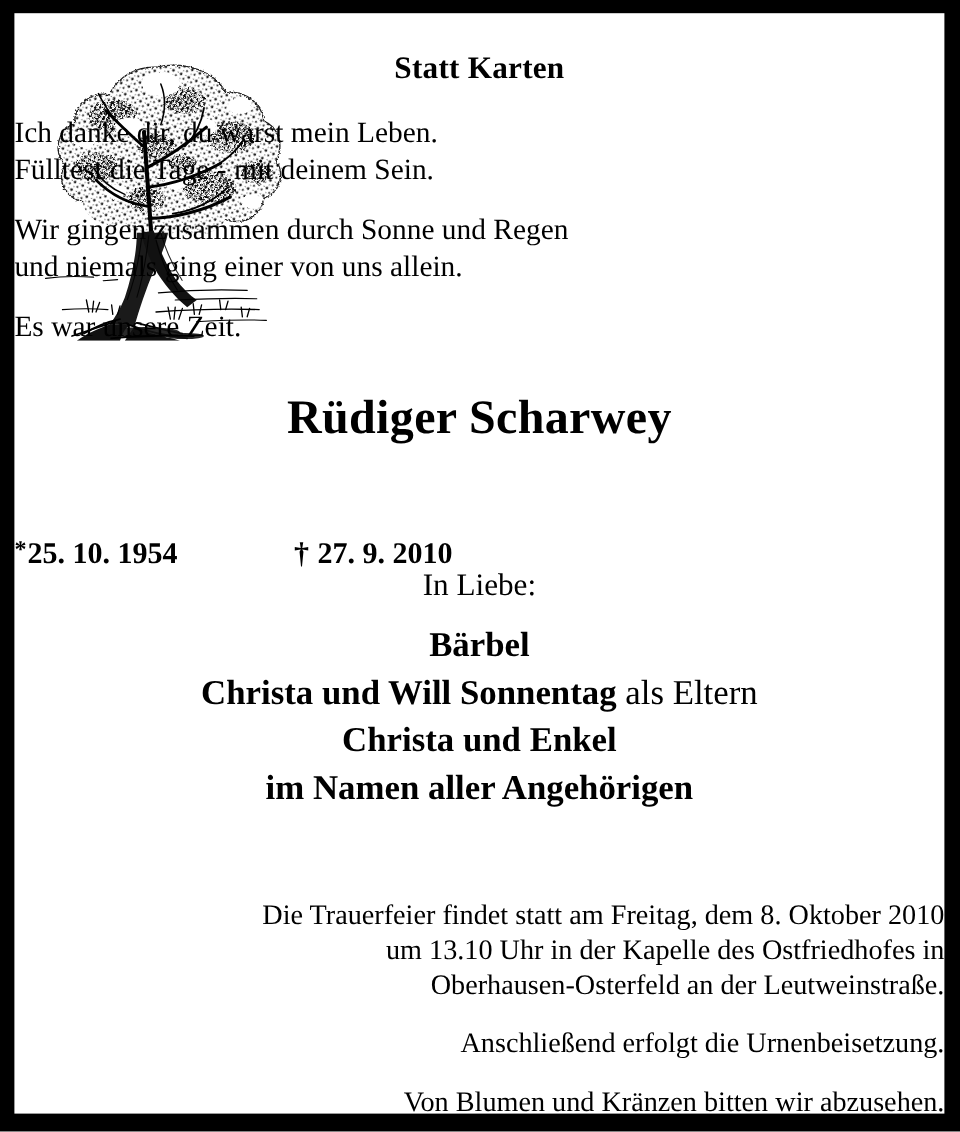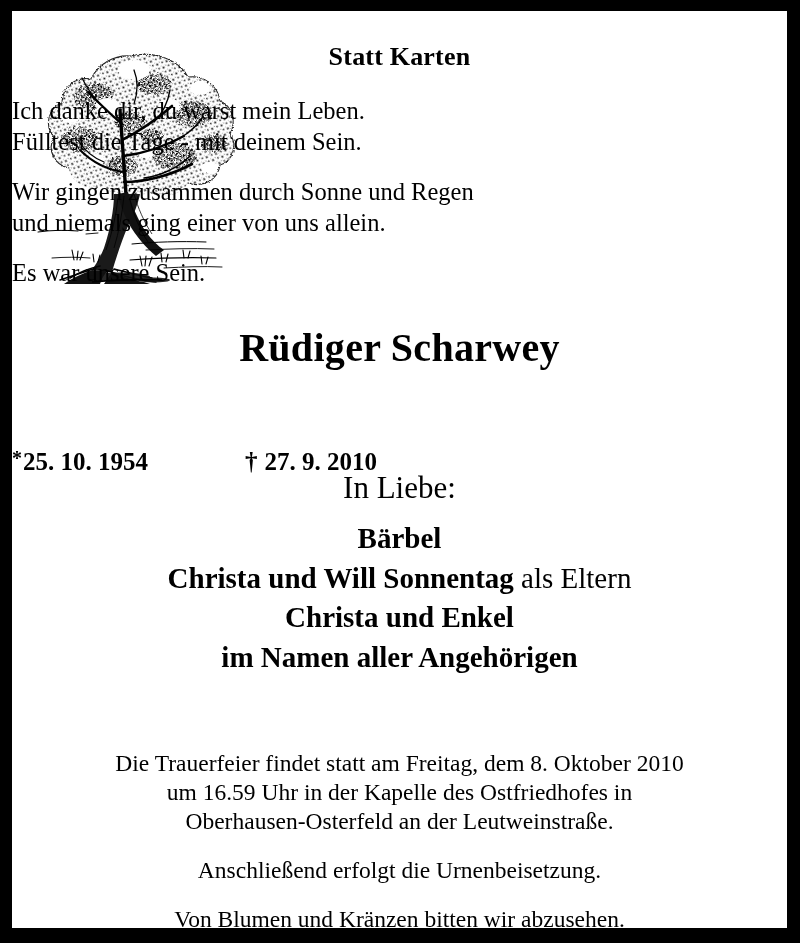--- a/index.html
+++ b/index.html
@@ -95,41 +95,41 @@
   .dates .cross {
     font-size: 25px;
     margin-right: 7px;
   }
 
   .in-love {
     position: absolute;
     left: 0; right: 0;
     top: 462px;
     text-align: center;
-    font-size: 31px;
+    font-size: 26px;
     line-height: 30px;
   }
 
   .mourners {
     position: absolute;
     left: 0; right: 0;
     top: 508px;
     text-align: center;
     font-size: 29px;
     line-height: 39.5px;
     font-weight: bold;
   }
   .mourners .row { white-space: nowrap; }
   .mourners .suffix { font-weight: normal; }
 
   .service {
     position: absolute;
     left: 0; right: 0;
     top: 738px;
-    text-align: center;
+    text-align: right;
     font-size: 23.5px;
     line-height: 29px;
   }
   .service .para + .para { margin-top: 20px; }
 </style>
 </head>
 <body>
 
 <div class="notice">
   <div class="sheet">
@@ -271,21 +271,21 @@
     <div class="verse">
       <div class="stanza">
         <div>Ich danke dir, du warst mein Leben.</div>
         <div>Fülltest die Tage - mit deinem Sein.</div>
       </div>
       <div class="stanza">
         <div>Wir gingen zusammen durch Sonne und Regen</div>
         <div>und niemals ging einer von uns allein.</div>
       </div>
       <div class="stanza">
-        <div>Es war unsere Sein.</div>
+        <div>Es war unsere Zeit.</div>
       </div>
     </div>
 
     <div class="deceased-name">Rüdiger Scharwey</div>
 
     <div class="dates">
       <span class="birth"><span class="star">*</span><span>25. 10. 1954</span></span><span class="death"><span class="cross">†</span><span>27. 9. 2010</span></span>
     </div>
 
     <div class="in-love">In Liebe:</div>
@@ -293,21 +293,21 @@
     <div class="mourners">
       <div class="row"><span>Bärbel</span><span class="suffix"></span></div>
       <div class="row"><span>Christa und Will Sonnentag</span><span class="suffix"> als Eltern</span></div>
       <div class="row"><span>Christa und Enkel</span><span class="suffix"></span></div>
       <div class="row"><span>im Namen aller Angehörigen</span><span class="suffix"></span></div>
     </div>
 
     <div class="service">
       <div class="para">
         <div>Die Trauerfeier findet statt am Freitag, dem 8. Oktober 2010</div>
-        <div>um 16.59 Uhr in der Kapelle des Ostfriedhofes in</div>
+        <div>um 13.10 Uhr in der Kapelle des Ostfriedhofes in</div>
         <div>Oberhausen-Osterfeld an der Leutweinstraße.</div>
       </div>
       <div class="para">
         <div>Anschließend erfolgt die Urnenbeisetzung.</div>
       </div>
       <div class="para">
         <div>Von Blumen und Kränzen bitten wir abzusehen.</div>
       </div>
     </div>
 

